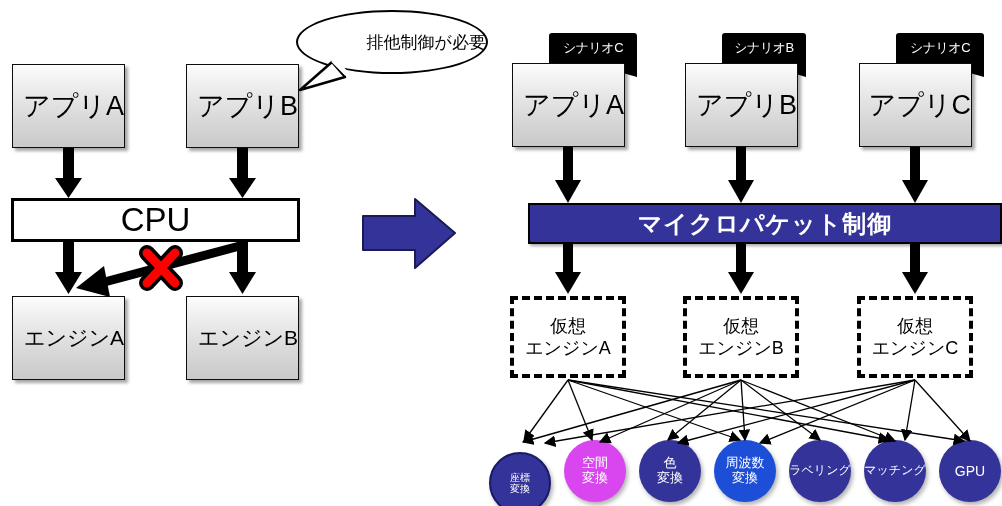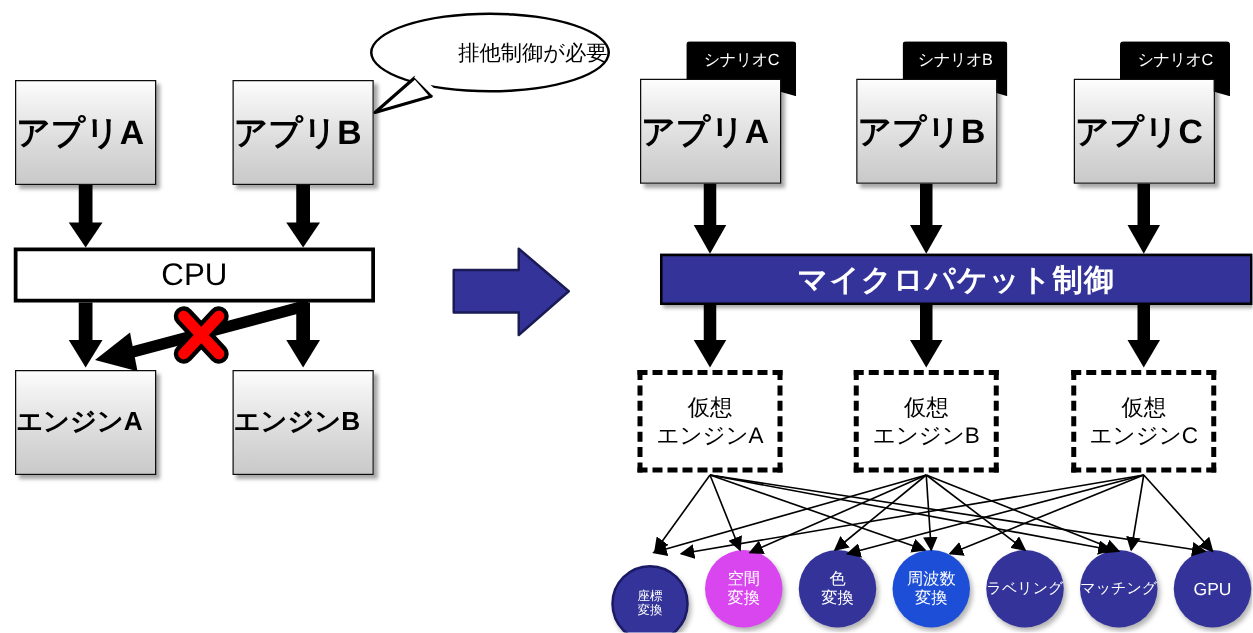--- a/index.html
+++ b/index.html
@@ -5,24 +5,23 @@
   html,body{margin:0;padding:0;background:#ffffff;}
   body{width:1002px;height:506px;overflow:hidden;font-family:"Liberation Sans","DejaVu Sans",sans-serif;}
   #stage{position:relative;width:1002px;height:506px;background:#fff;}
 
   
   .graybox{
     position:absolute;
     border:1.5px solid #0d0d0d;
     background:linear-gradient(to bottom,#fdfdfd 0%,#f2f2f2 18%,#d9d9d9 65%,#c9c9c9 100%);
     box-shadow:3px 3px 3px rgba(0,0,0,0.35);
-    display:flex;align-items:center;justify-content:flex-start;
+    display:flex;align-items:center;justify-content:flex-end;
     color:#000;
     box-sizing:border-box;
-    font-weight:bold;
   }
   .graybox span{display:block;line-height:1.05;text-align:center;}
 
   
   .whitebox{
     position:absolute;
     border:3px solid #000;
     background:#fff;
     display:flex;align-items:center;justify-content:center;
     box-sizing:border-box;
@@ -102,21 +101,21 @@
   </div>
 
   <div class="graybox" style="left:186px;top:64px;width:113px;height:84px;font-size:27px;">
     <span>アプリB</span>
   </div>
 
   <div class="bubble" style="left:296px;top:10px;width:192px;height:64px;font-size:17px;justify-content:flex-end;">
     <span>排他制御が必要</span>
   </div>
 
-  <div class="whitebox" style="left:11px;top:198px;width:289px;height:44px;font-size:25px;">
+  <div class="whitebox" style="left:11px;top:198px;width:289px;height:44px;font-size:33px;">
     <span>CPU</span>
   </div>
 
   <div class="graybox" style="left:12px;top:296px;width:113px;height:84px;font-size:21px;">
     <span>エンジンA</span>
   </div>
 
   <div class="graybox" style="left:186px;top:296px;width:113px;height:84px;font-size:21px;">
     <span>エンジンB</span>
   </div>

